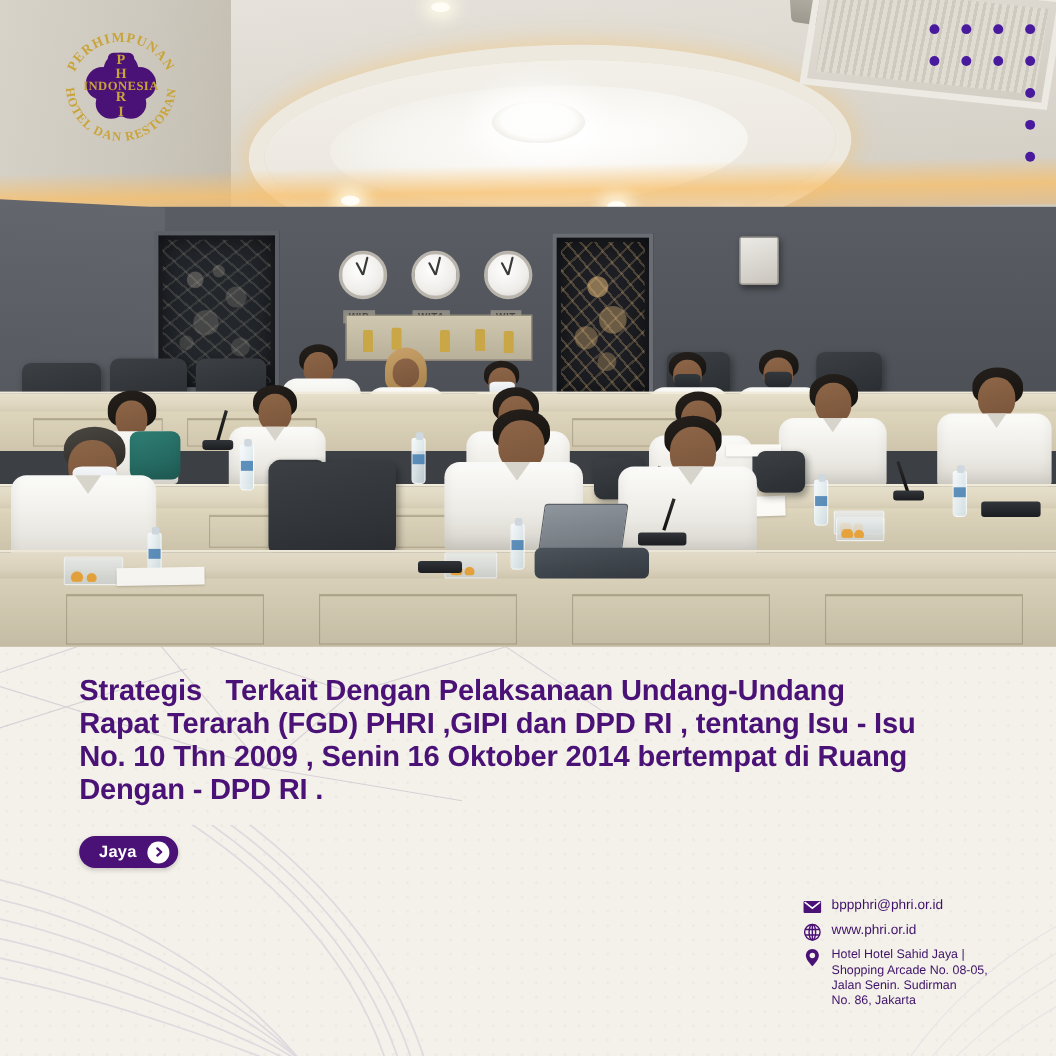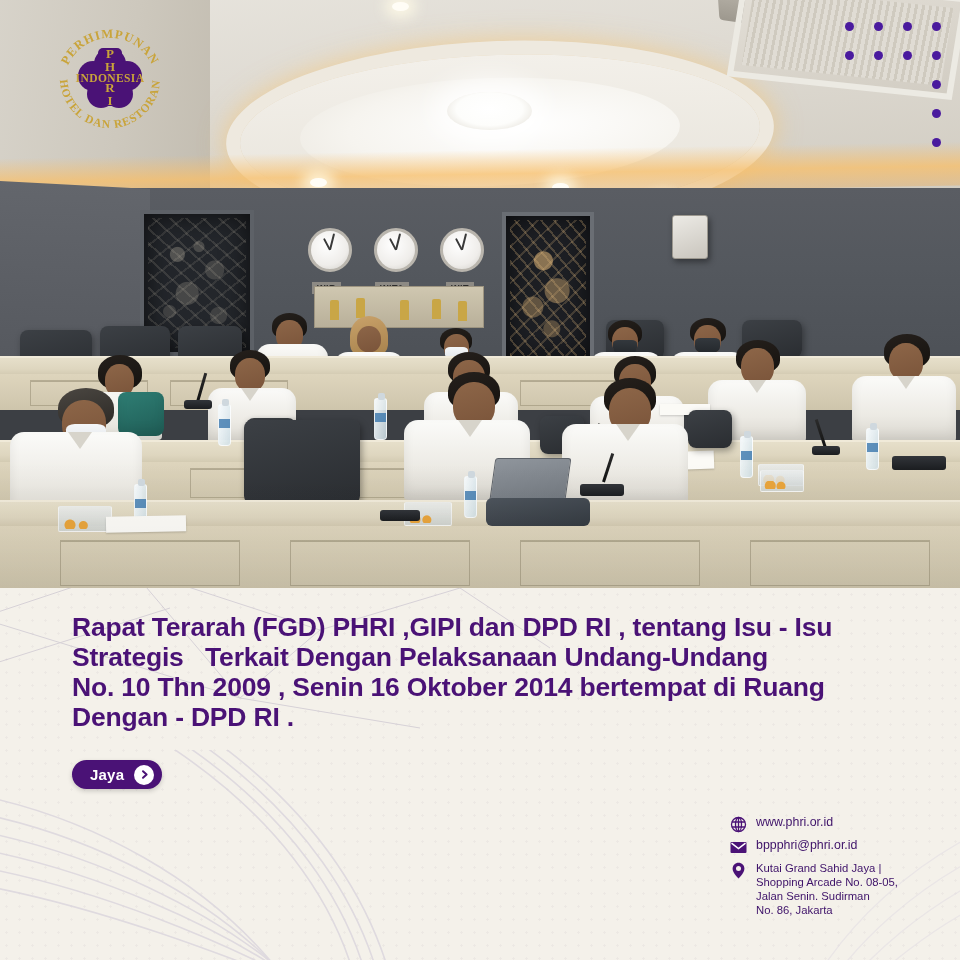--- a/index.html
+++ b/index.html
@@ -564,64 +564,64 @@
 
     <svg class="swirls-right" viewBox="0 0 330 230" fill="none" stroke="#e2dde3" stroke-width="1.4">
       <path d="M340,10 C230,50 140,130 100,230"></path>
       <path d="M340,34 C236,72 152,148 112,230"></path>
       <path d="M340,58 C242,94 164,164 124,230"></path>
       <path d="M340,82 C248,116 176,180 136,230"></path>
     </svg>
   </div>
 
   <div class="title-block">
+    <div class="title-line">Strategis   Terkait Dengan Pelaksanaan Undang-Undang</div>
     <div class="title-line">Rapat Terarah (FGD) PHRI ,GIPI dan DPD RI , tentang Isu - Isu</div>
-    <div class="title-line">Strategis   Terkait Dengan Pelaksanaan Undang-Undang</div>
     <div class="title-line">No. 10 Thn 2009 , Senin 16 Oktober 2014 bertempat di Ruang</div>
     <div class="title-line">Dengan - DPD RI .</div>
   </div>
 
   <div class="swipe-btn">
     <span class="swipe-label">Jaya</span>
     <span class="swipe-circle">
       <svg width="11" height="11" viewBox="0 0 11 11" fill="none" stroke="#4a1276" stroke-width="2" stroke-linecap="round" stroke-linejoin="round">
         <polyline points="4,2.2 7.6,5.5 4,8.8"></polyline>
       </svg>
     </span>
   </div>
 
   <div class="contact">
+    <div class="contact-row">
+      <span class="contact-icon">
+        <svg viewBox="0 0 17 17" width="17" height="17">
+          <rect x="0.5" y="3" width="16" height="11" rx="1" fill="#4a1276"></rect>
+          <path d="M1.5,4.2 L8.5,9.6 L15.5,4.2" fill="none" stroke="#ffffff" stroke-width="1.5"></path>
+        </svg>
+      </span>
+      <span class="contact-text">bppphri@phri.or.id</span>
+    </div>
     <div class="contact-row">
       <span class="contact-icon">
         <svg viewBox="0 0 17 17" width="17" height="17" fill="none" stroke="#4a1276" stroke-width="1.3">
           <circle cx="8.5" cy="8.5" r="7"></circle>
           <ellipse cx="8.5" cy="8.5" rx="3" ry="7"></ellipse>
           <path d="M1.8,6 H15.2 M1.8,11 H15.2 M8.5,1.5 V15.5"></path>
         </svg>
       </span>
       <span class="contact-text">www.phri.or.id</span>
     </div>
     <div class="contact-row">
       <span class="contact-icon">
         <svg viewBox="0 0 17 17" width="17" height="17">
-          <rect x="0.5" y="3" width="16" height="11" rx="1" fill="#4a1276"></rect>
-          <path d="M1.5,4.2 L8.5,9.6 L15.5,4.2" fill="none" stroke="#ffffff" stroke-width="1.5"></path>
-        </svg>
-      </span>
-      <span class="contact-text">bppphri@phri.or.id</span>
-    </div>
-    <div class="contact-row">
-      <span class="contact-icon">
-        <svg viewBox="0 0 17 17" width="17" height="17">
           <path d="M8.5,0.8 C5.2,0.8 2.6,3.4 2.6,6.7 C2.6,11 8.5,16.4 8.5,16.4 C8.5,16.4 14.4,11 14.4,6.7 C14.4,3.4 11.8,0.8 8.5,0.8 Z" fill="#4a1276"></path>
           <circle cx="8.5" cy="6.6" r="2.5" fill="#f4f1ea"></circle>
         </svg>
       </span>
       <span class="contact-text addr-text">
-        <span>Kutai Grand Sahid Jaya |</span><br>
+        <span>Hotel Hotel Sahid Jaya |</span><br>
         <span>Shopping Arcade No. 08-05,</span><br>
         <span>Jalan Senin. Sudirman</span><br>
         <span>No. 86, Jakarta</span>
       </span>
     </div>
   </div>
 
 </div>
 
 </body></html>

